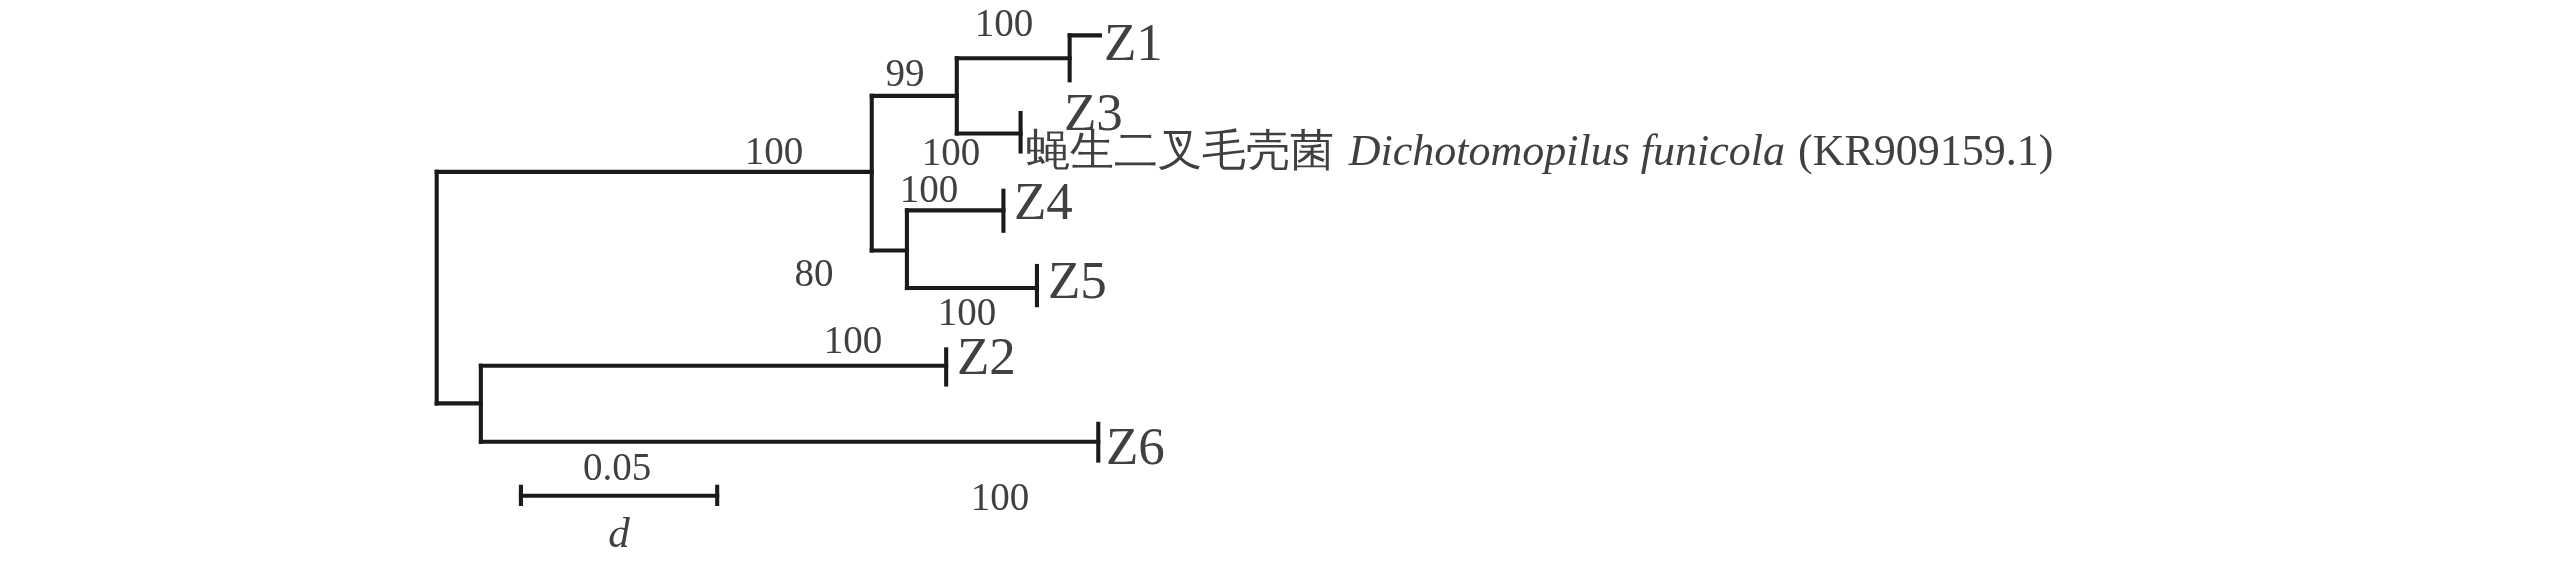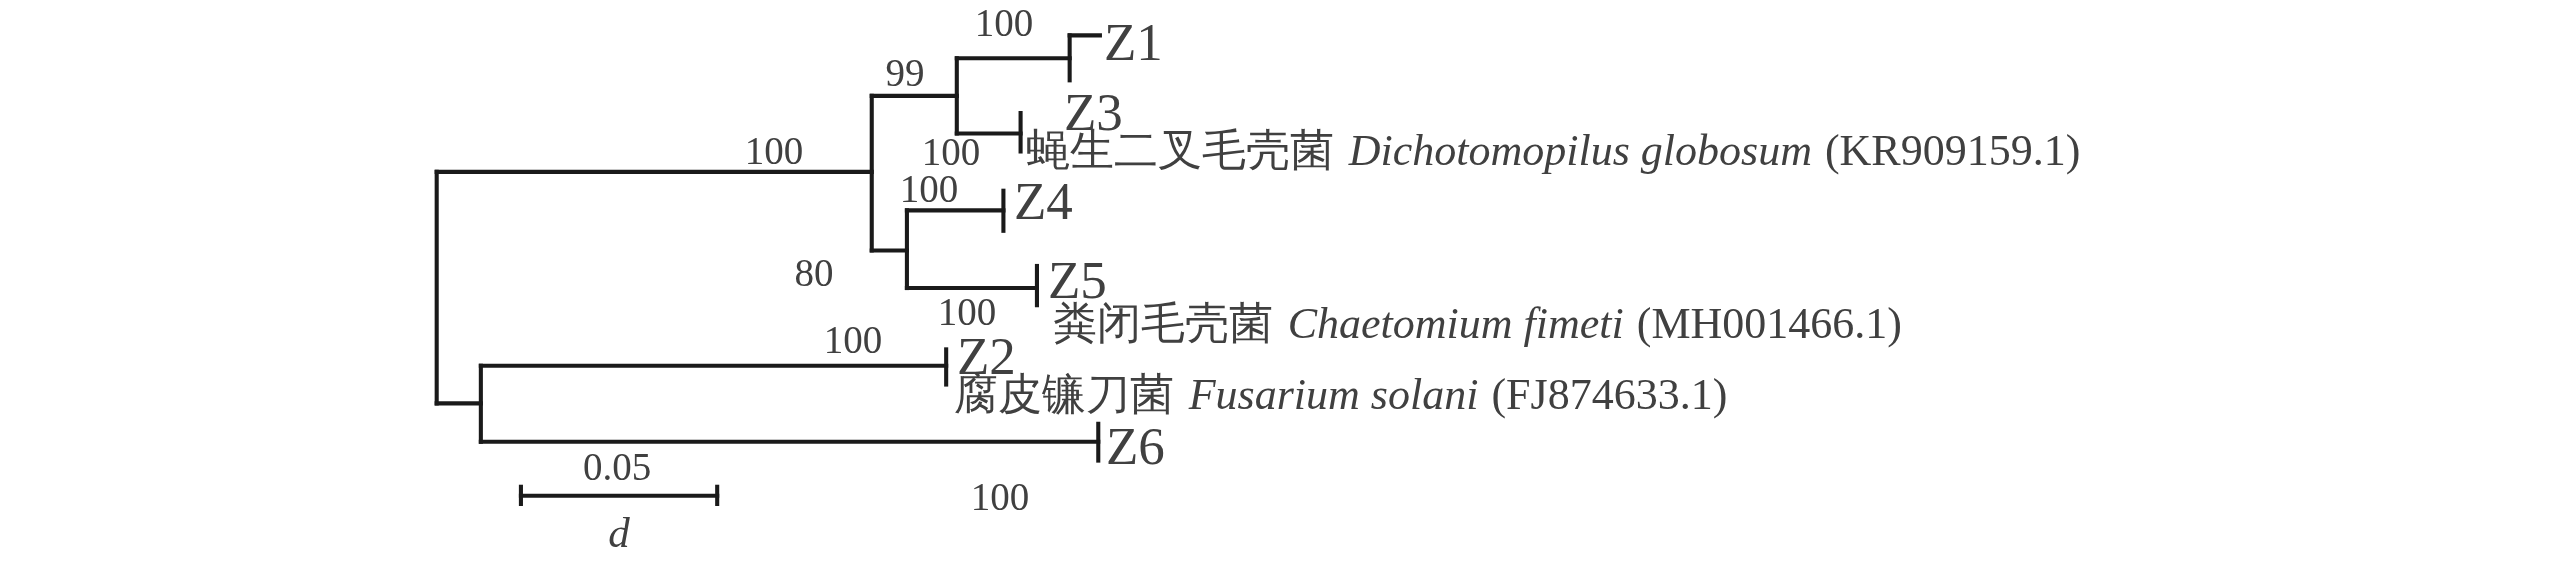--- a/index.html
+++ b/index.html
@@ -71,26 +71,20 @@
   <span class="lbl num" style="left:1000px;top:496px;">100</span>
 
   <span class="lbl sample" style="left:1104px;top:16.4px;">Z1</span>
   <span class="lbl sample" style="left:1064px;top:86px;">Z3</span>
   <span class="lbl sample" style="left:1014px;top:175px;">Z4</span>
   <span class="lbl sample" style="left:1048px;top:254px;">Z5</span>
   <span class="lbl sample" style="left:957px;top:330px;">Z2</span>
   <span class="lbl sample" style="left:1106px;top:420px;">Z6</span>
 
   <div class="lbl sp" style="left:1026px;top:129px;">
-    <span class="cn">蝇生二叉毛壳菌</span><span class="latin">Dichotomopilus globosum</span><span class="acc">(KR909159.1)</span>
-  </div>
-  <div class="lbl sp" style="left:1053px;top:302px;">
-    <span class="cn">粪闭毛壳菌</span><span class="latin">Chaetomium fimeti</span><span class="acc">(MH001466.1)</span>
-  </div>
-  <div class="lbl sp" style="left:954px;top:373px;">
-    <span class="cn">腐皮镰刀菌</span><span class="latin">Fusarium solani</span><span class="acc">(FJ874633.1)</span>
+    <span class="cn">蝇生二叉毛壳菌</span><span class="latin">Dichotomopilus funicola</span><span class="acc">(KR909159.1)</span>
   </div>
 
   <span class="lbl num" style="left:617px;top:466px;">0.05</span>
   <span class="lbl dlab" style="left:619px;top:532px;">d</span>
 
 </div>
 
 
 </body></html>

